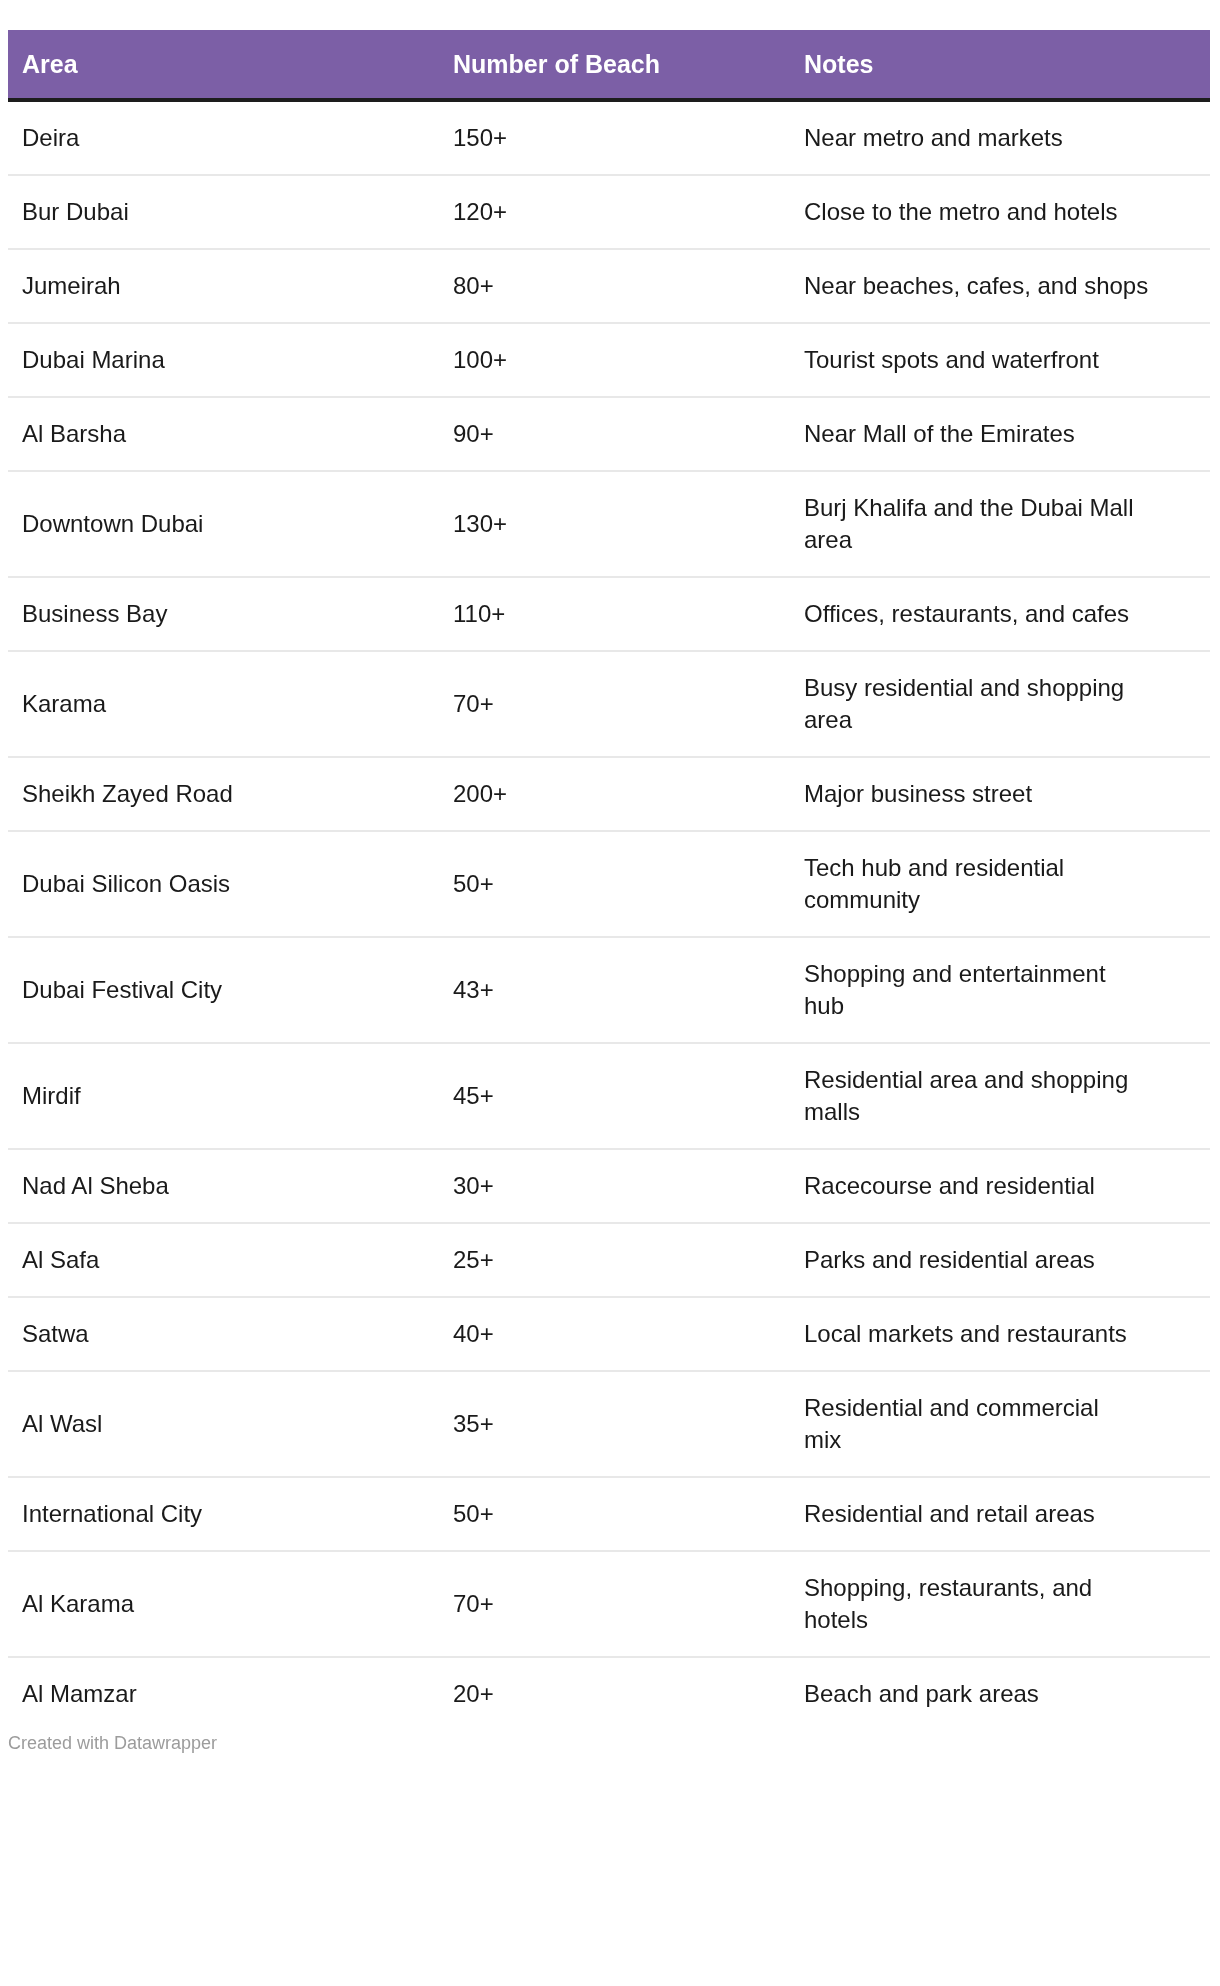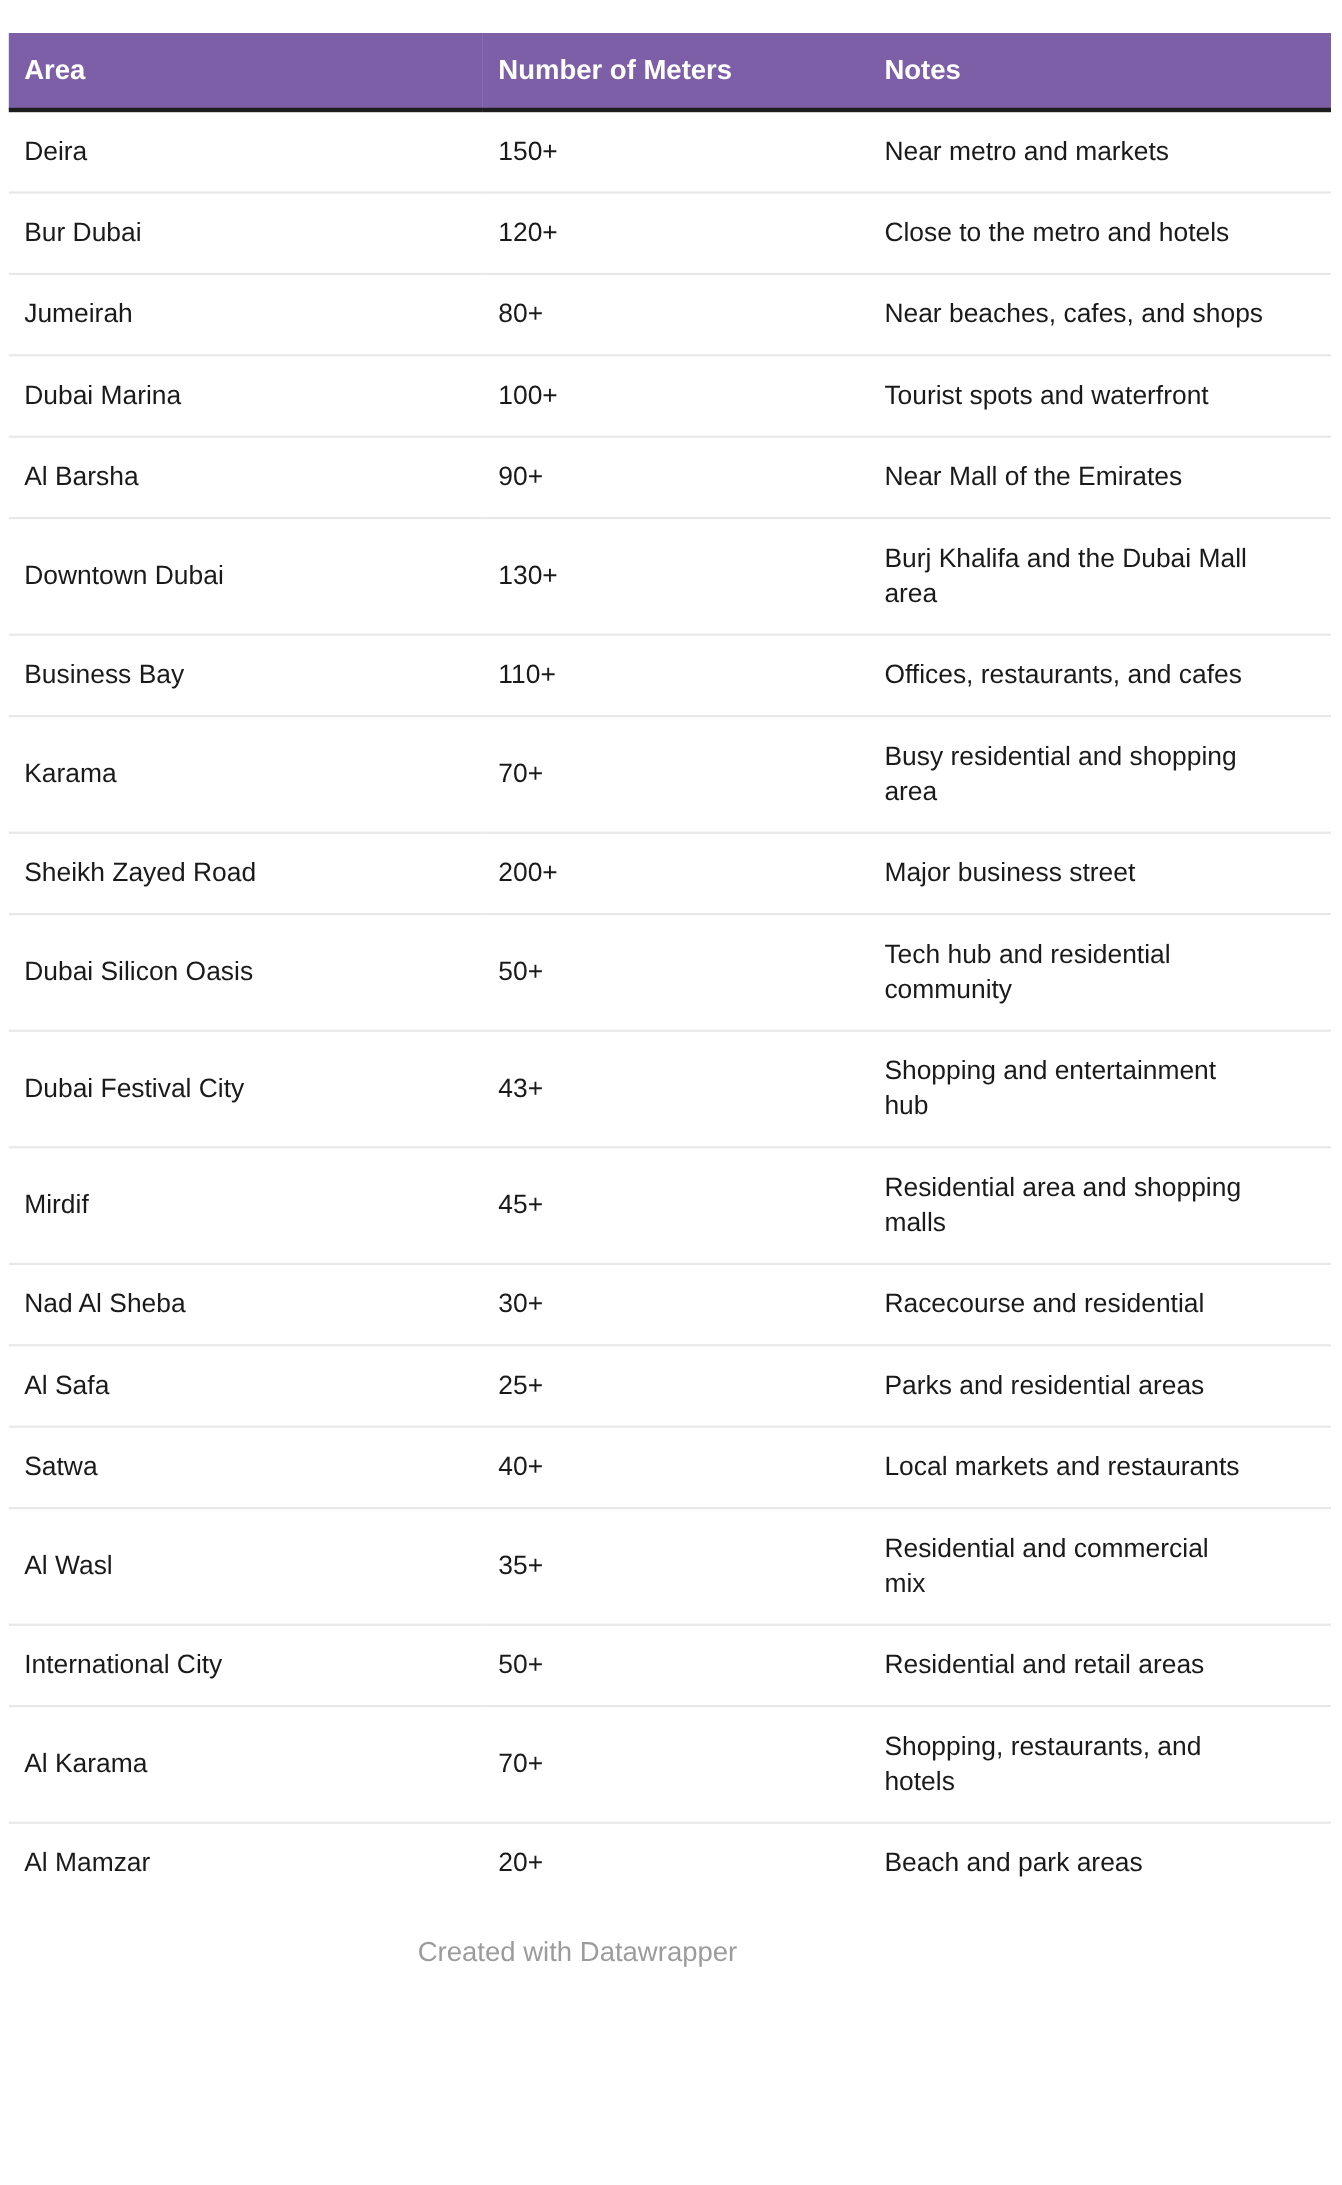--- a/index.html
+++ b/index.html
@@ -45,42 +45,40 @@
     line-height:32px;
     vertical-align:middle;
     text-align:left;
     padding:20px 10px 20px 14px;
     border-bottom:2px solid var(--row-divider,#e8e8e8);
     white-space:pre-line;
     color:var(--body-text,#1a1a1a);
   }
   tbody tr:last-child td{border-bottom:none;}
   .credit{
-    margin-top:32px;
-    font-size:25px;
+    font-size:18px;
     line-height:26px;
     color:var(--credit-text,#9c9c9c);
     padding-bottom:14px;
-    text-align:center;
   }
 </style>
 </head>
 <body>
 
 <div class="page">
   <table class="dw-table">
     <colgroup>
       <col class="c-area">
       <col class="c-meters">
       <col class="c-notes">
     </colgroup>
     <thead>
       <tr>
         <th>Area</th>
-        <th>Number of Meters</th>
+        <th>Number of Beach</th>
         <th>Notes</th>
       </tr>
     </thead>
     <tbody>
         <tr>
     <td>Deira</td>
     <td>150+</td>
     <td>Near metro and markets</td>
   </tr>
         <tr>

